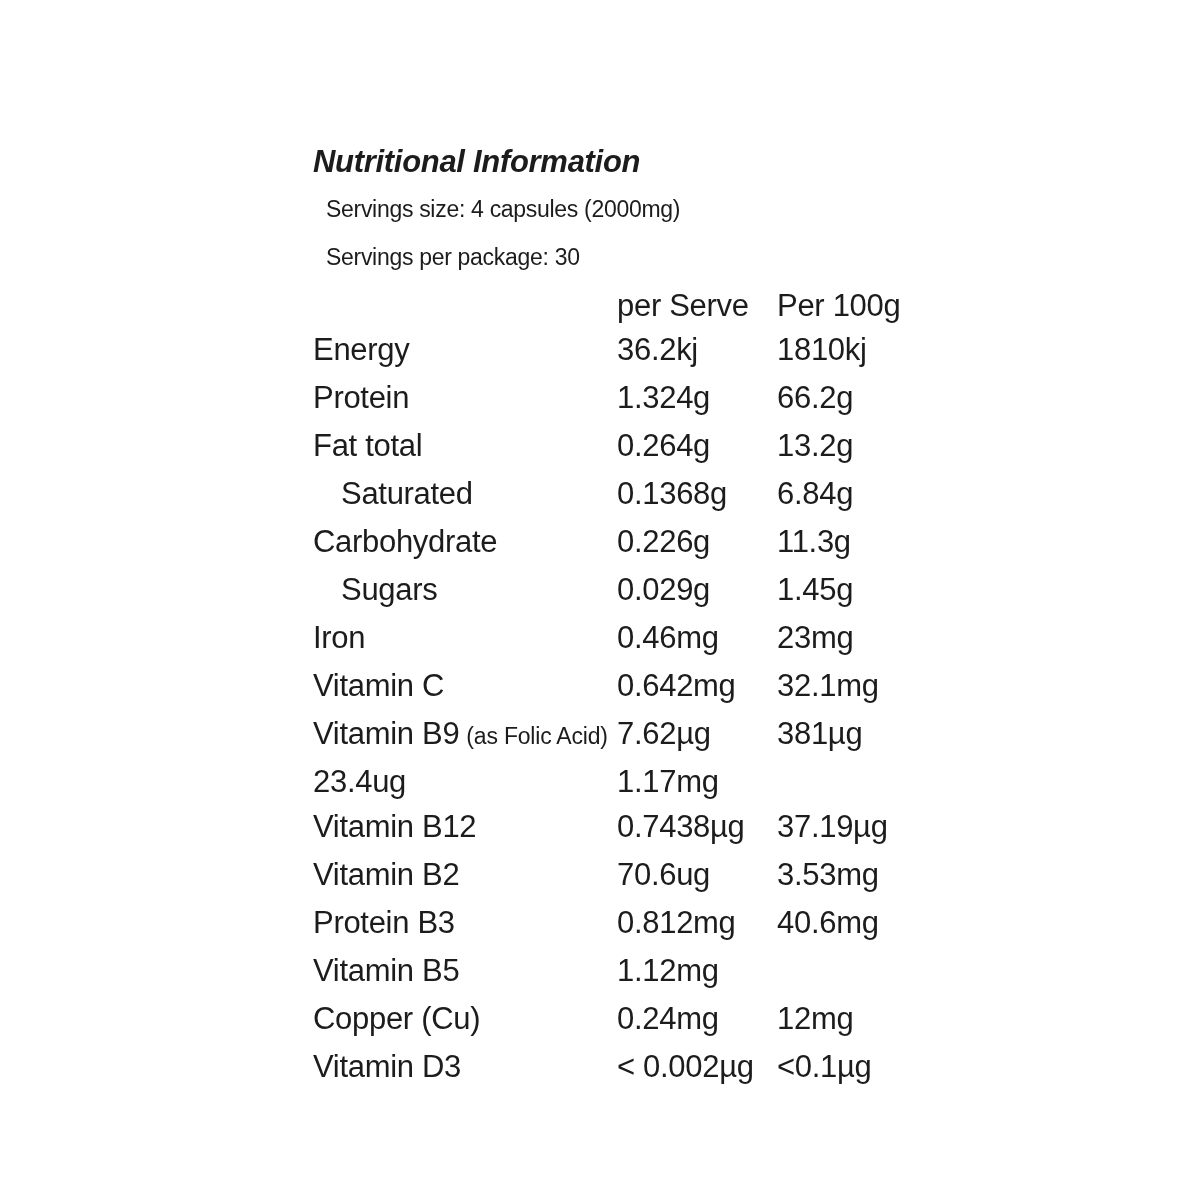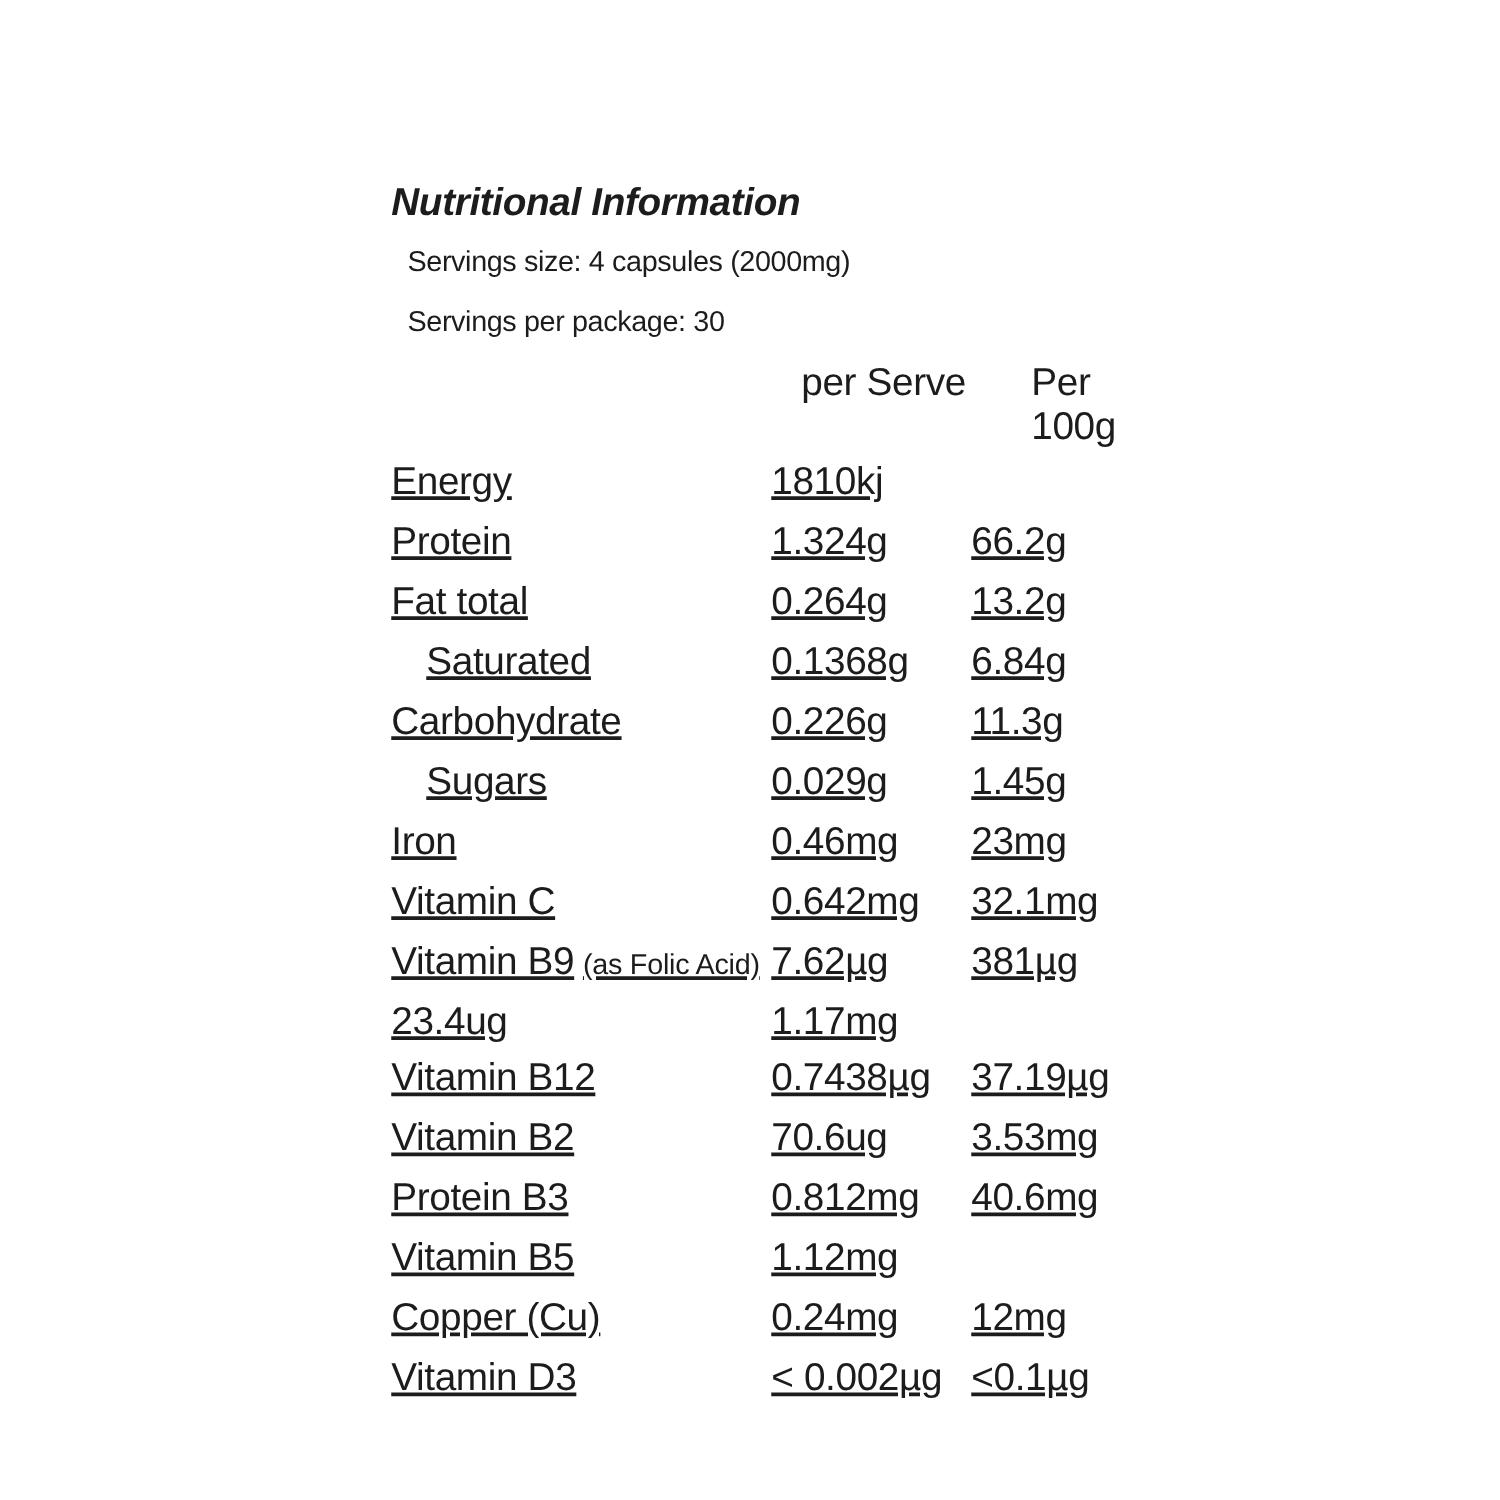--- a/index.html
+++ b/index.html
@@ -32,32 +32,30 @@
   .sub {
     font-size: 23px;
     line-height: 35px;
     margin: 13px;
   }
   .col-head {
     display: grid;
     grid-template-columns: 304px 160px 1fr;
     font-size: 31px;
     line-height: 35px;
-    gap: 24px;
   }
   .table {
     margin-top: 4px;
   }
   .row {
     display: grid;
     grid-template-columns: 304px 160px 1fr;
     font-size: 31px;
     line-height: 45px;
     white-space: nowrap;
-    text-decoration: underline;
   }
   .row.indent .name {
     padding-left: 28px;
   }
   .label-cell {
     overflow: visible;
   }
   .note {
     font-size: 23px;
     margin-left: 7px;
@@ -76,20 +74,21 @@
   <div class="col-head">
     <span></span>
     <span>per Serve</span>
     <span>Per 100g</span>
   </div>
 
   <div class="table">
 
     <div class="row">
       <span class="label-cell"><span class="name">Energy</span><span class="note"></span></span>
+      <span>36.2kj</span>
       <span>1810kj</span>
     </div>
 
     <div class="row">
       <span class="label-cell"><span class="name">Protein</span><span class="note"></span></span>
       <span>1.324g</span>
       <span>66.2g</span>
     </div>
 
     <div class="row">

